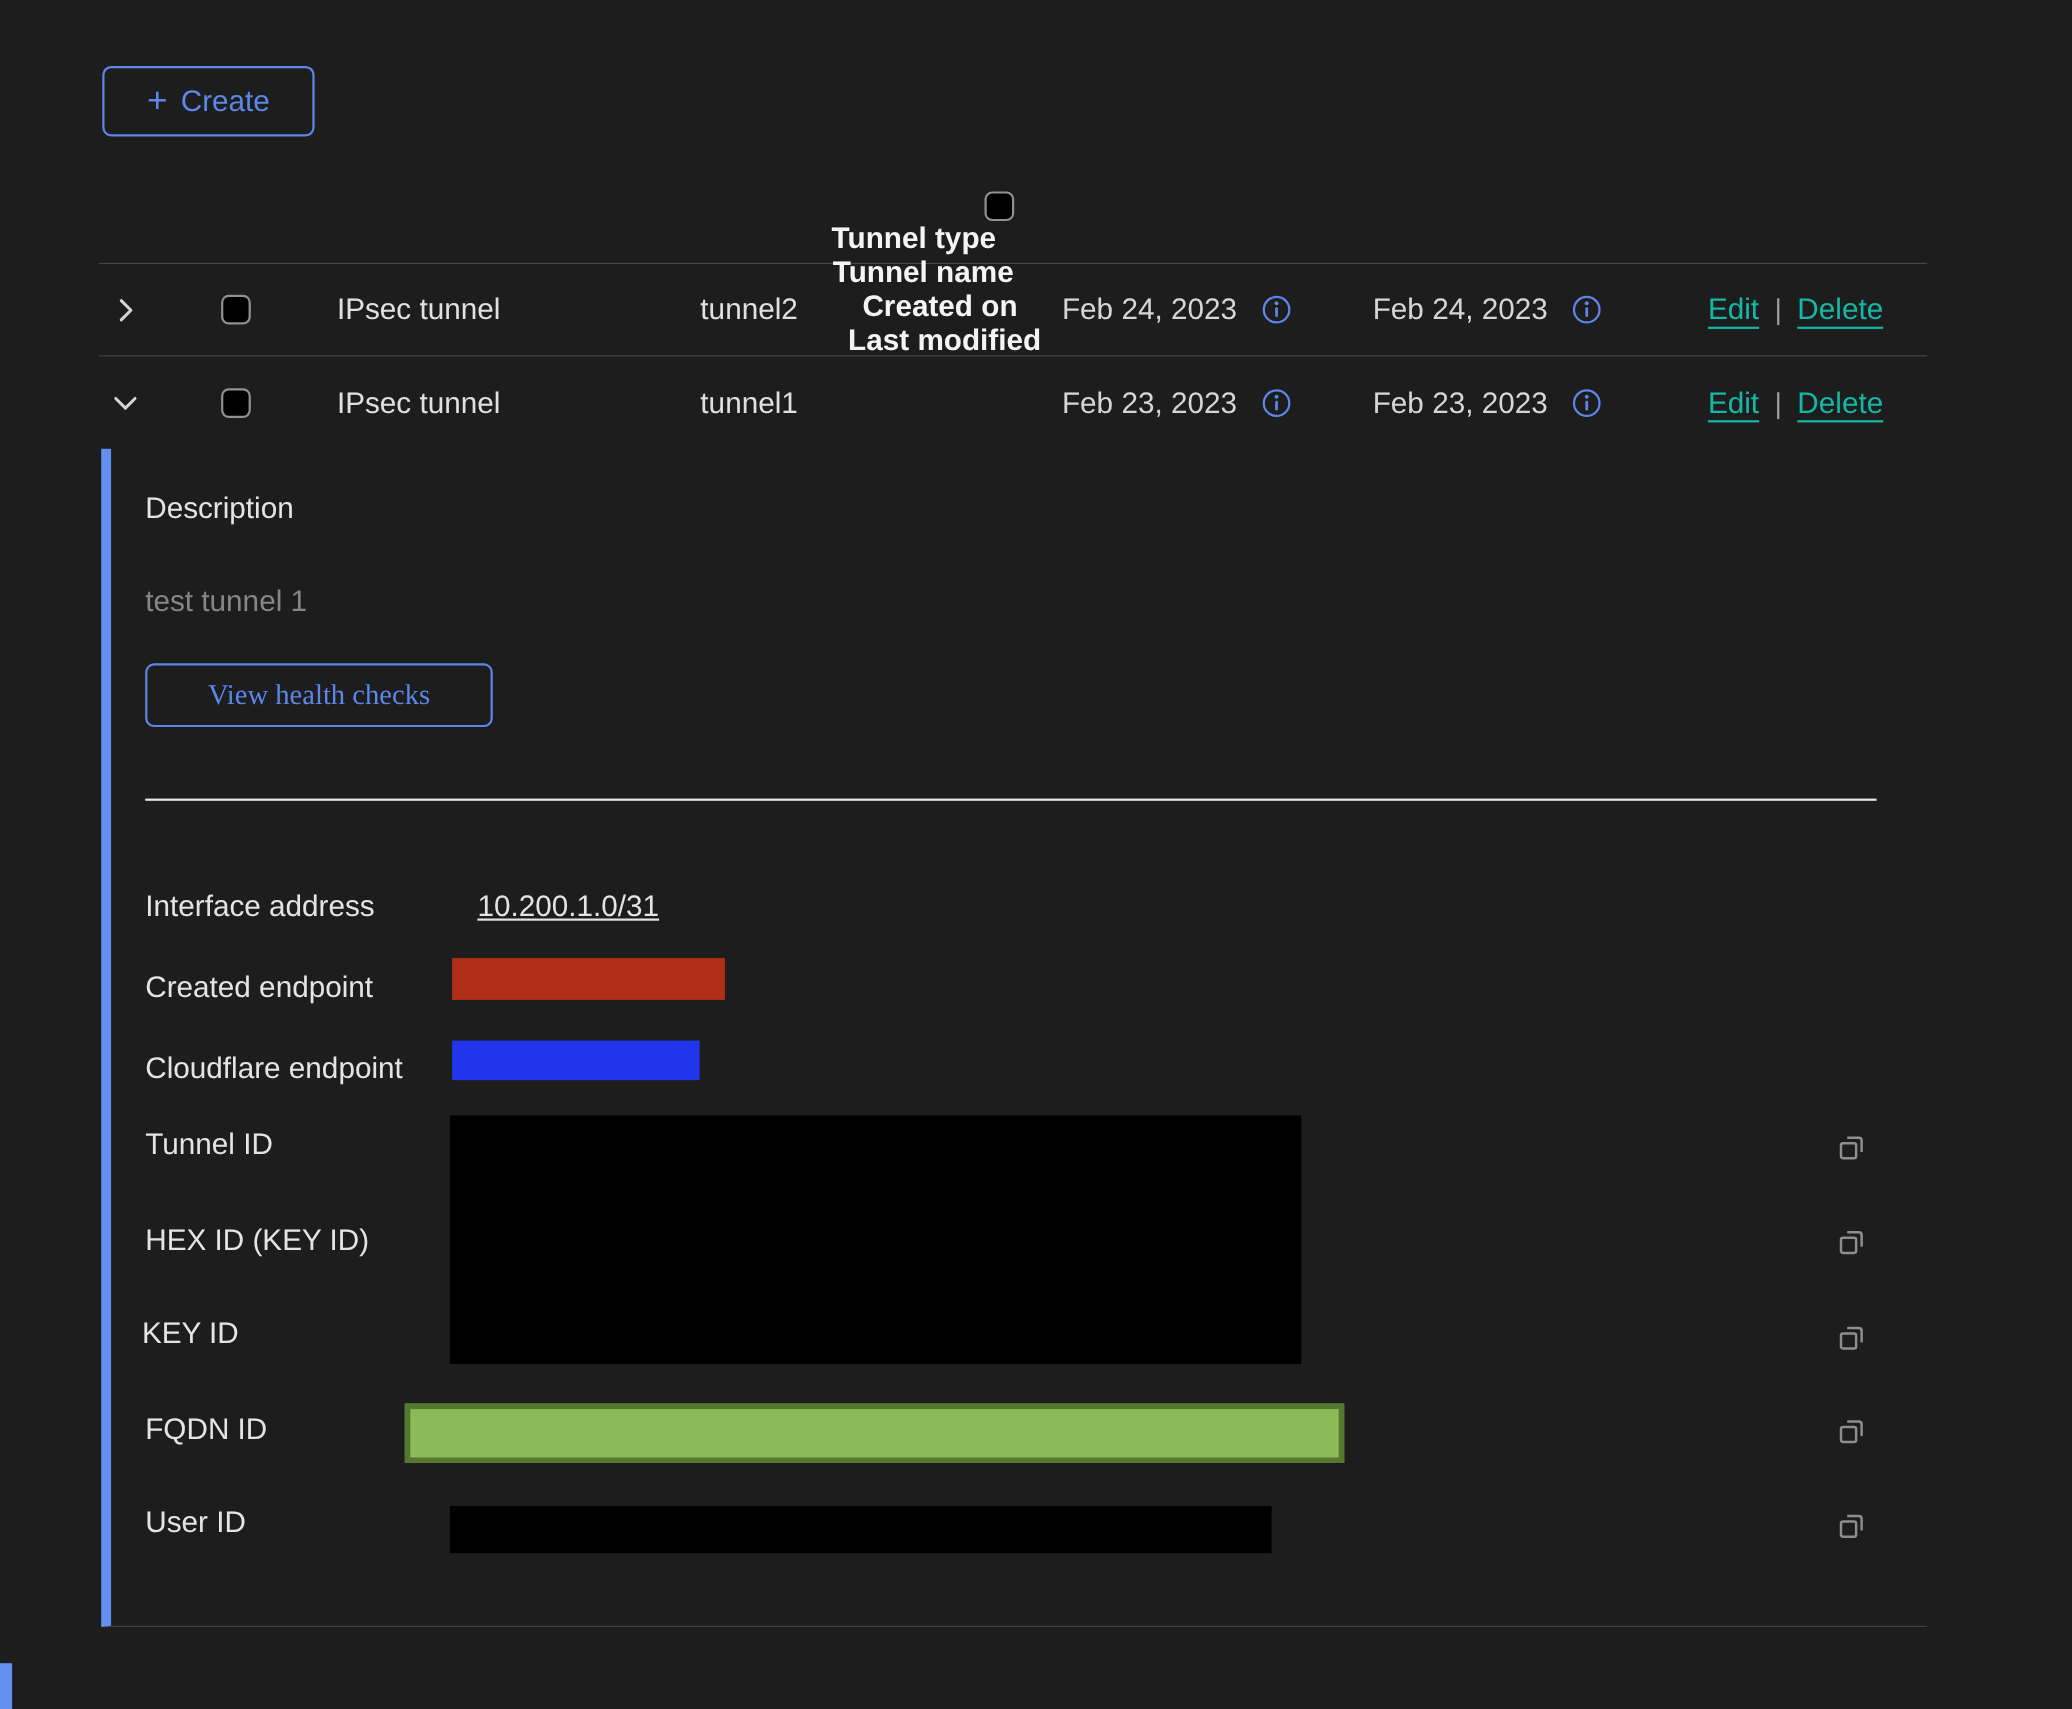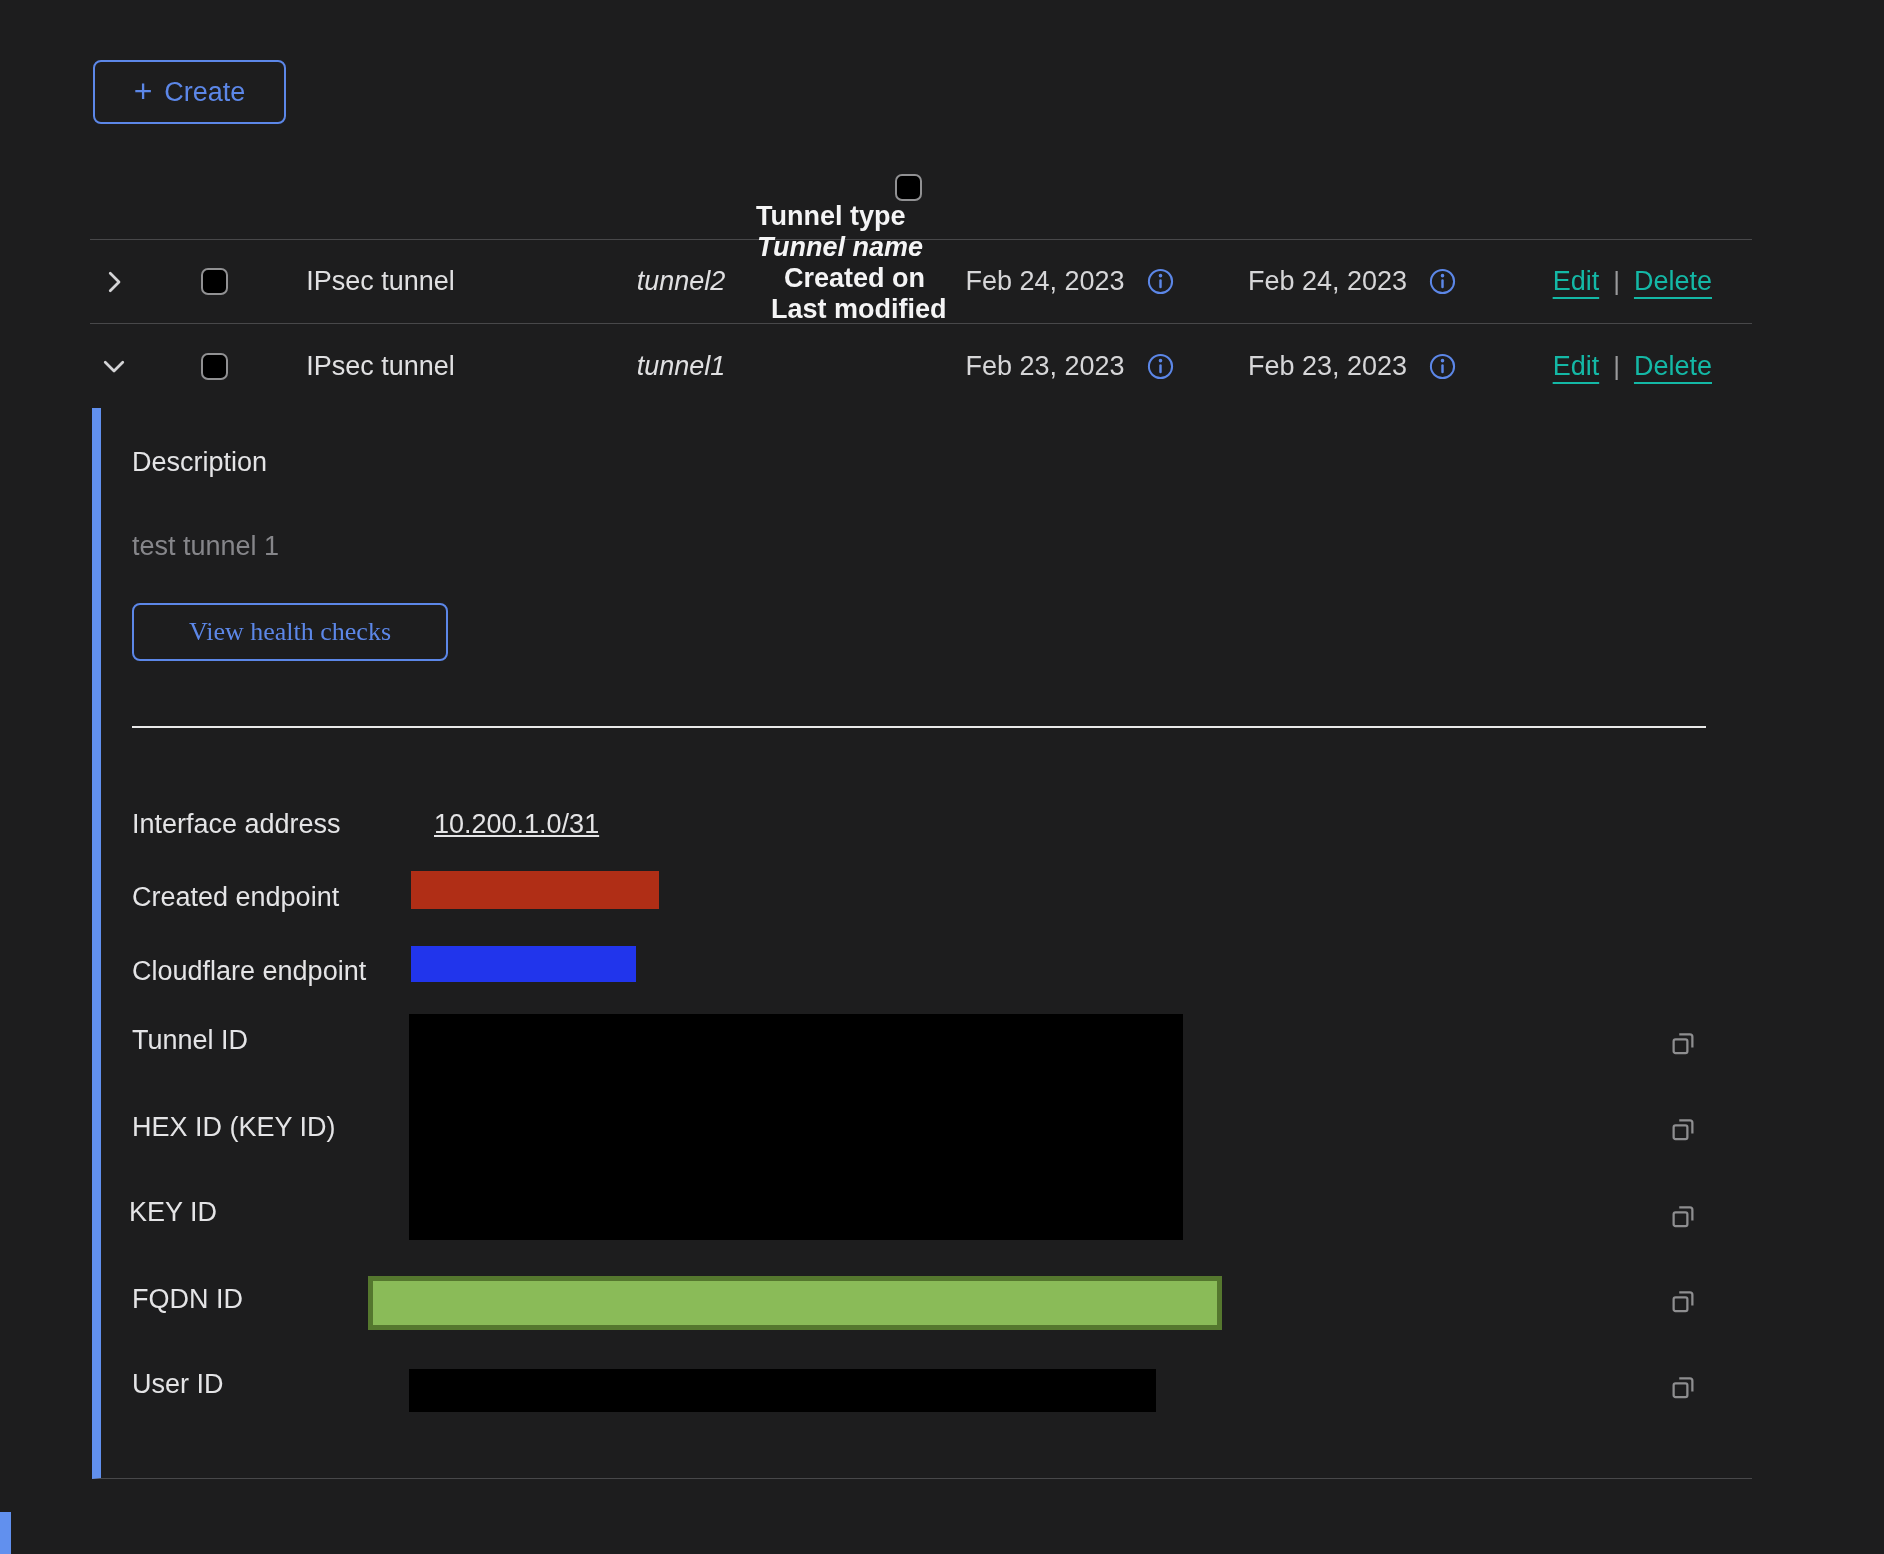--- a/index.html
+++ b/index.html
@@ -28,21 +28,21 @@
   .plus-glyph { font-size: 32px; font-weight: 300; line-height: 1; margin-top: -3px; }
   
   .table { position: absolute; left: 90px; top: 174px; width: 1662px; }
   .thead, .trow { display: flex; align-items: center; }
   .thead { height: 66px; border-bottom: 1px solid #48484a; font-weight: 700; color: #f4f4f5; font-size: 27px; flex-direction: column; }
   .trow { height: 84px; font-size: 27px; color: #e0e0e2; gap: 48px; }
   .trow.bordered { border-bottom: 1px solid #48484a; }
   .c-expand { width: 56px; display: flex; align-items: center; justify-content: center; }
   .c-check  { width: 82px; display: flex; align-items: center; padding-left: 15px; }
   .c-type   { width: 330px; }
-  .c-name   { width: 328px; font-style: italic; }
+  .c-name   { width: 328px; }
   .c-created, .c-modified { display: flex; align-items: center; gap: 22px; }
   .c-created { width: 274px; }
   .c-modified { width: 300px; }
   .c-actions { flex: 1; display: flex; align-items: center; justify-content: flex-end; gap: 14px; padding-right: 40px; }
   .date-text { color: #d6d6d8; }
   .checkbox {
     width: 27px; height: 27px;
     background: #000;
     border: 2px solid #919193;
     border-radius: 7px;

